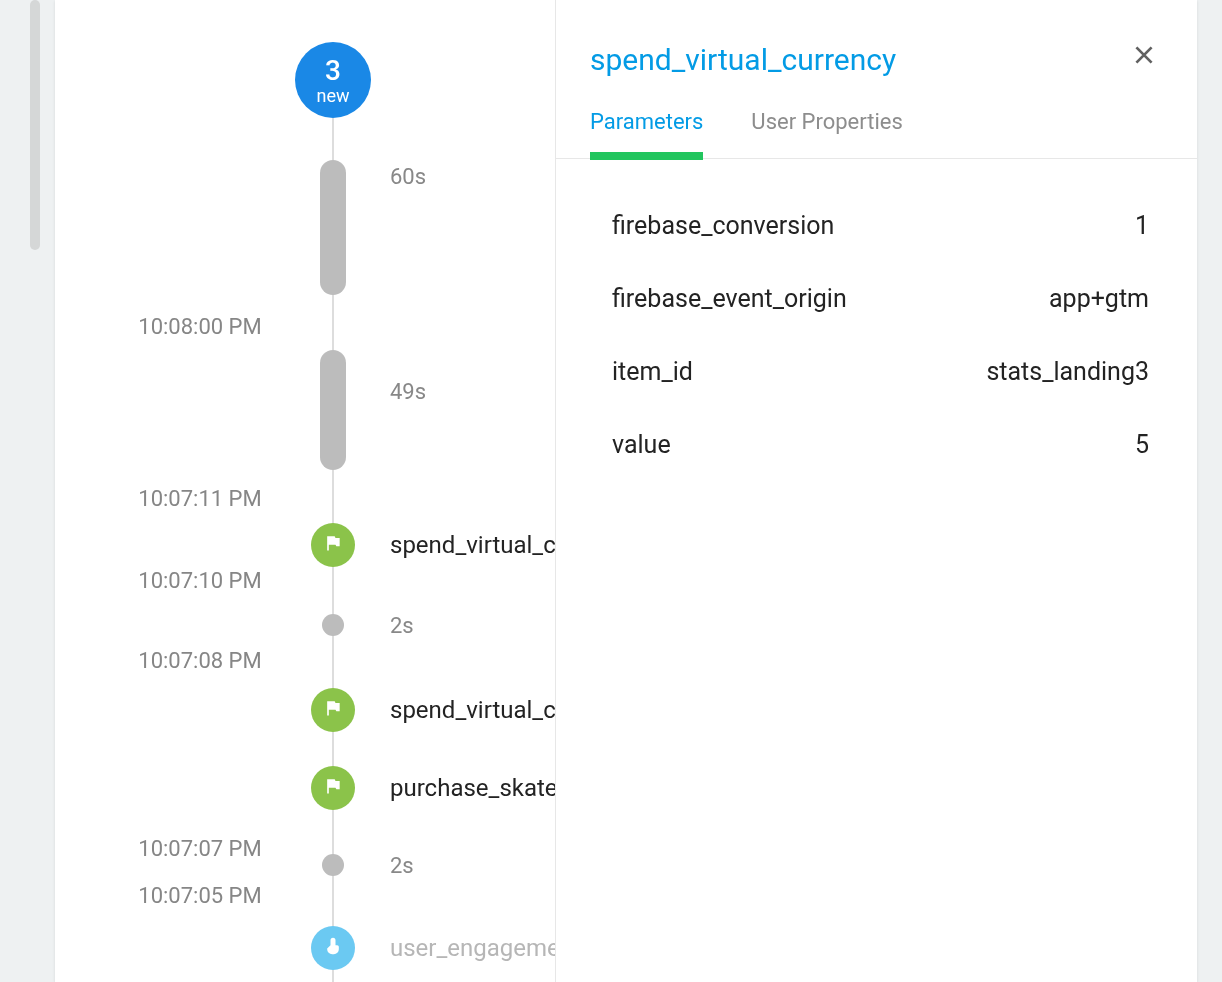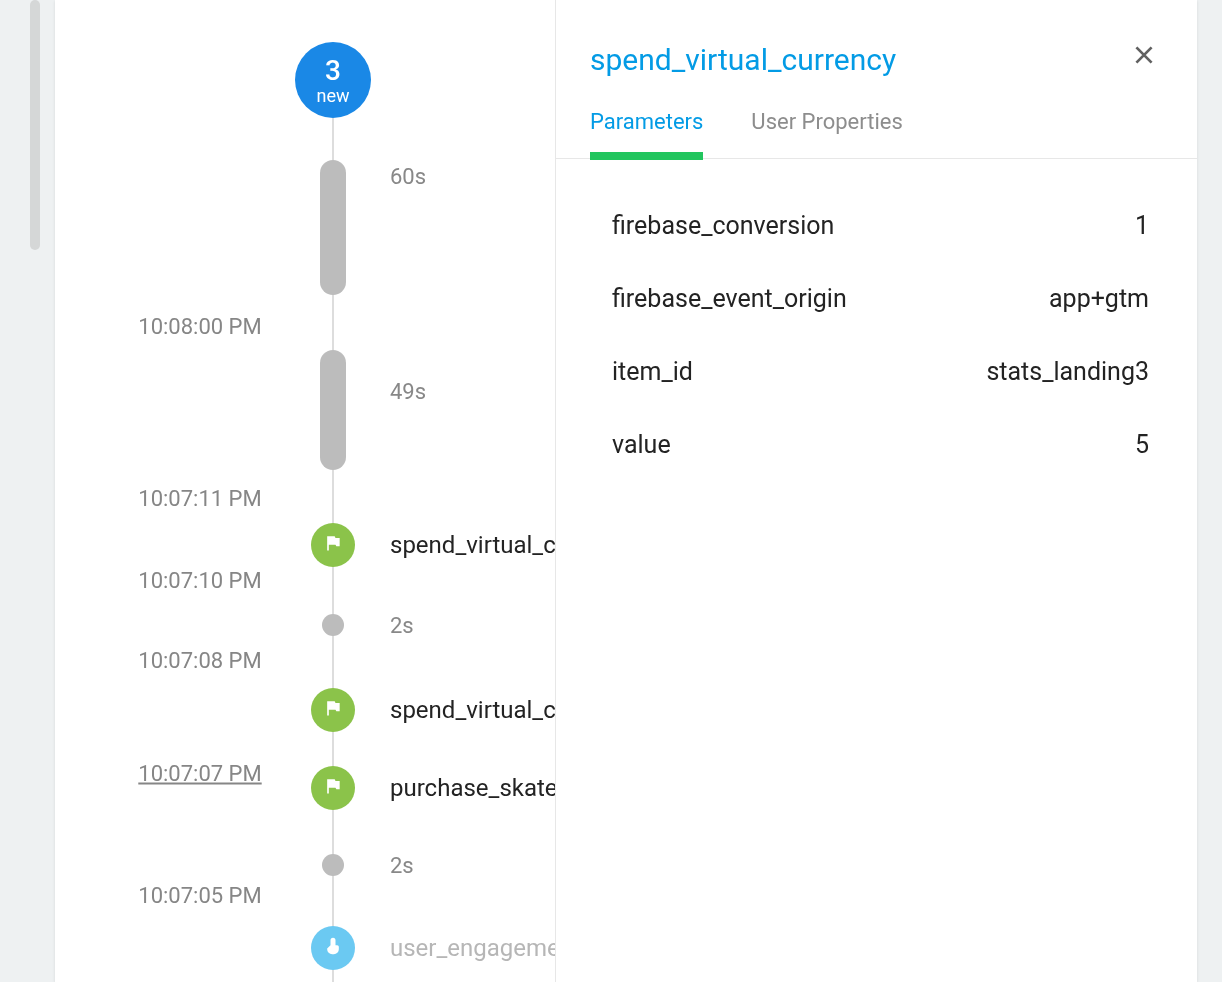--- a/index.html
+++ b/index.html
@@ -231,21 +231,21 @@
       <div class="event-label" style="top:710px;">spend_virtual_curr</div>
 
       <div class="dot-event dot-green" style="top:788px;">
         <span>
           <svg viewBox="0 0 24 24">
               <path class="icon-path" d="M5 3v18h2v-7h8l1 2h4V6h-5l-1-2H5z"></path>
             </svg>
         </span>
       </div>
       <div class="event-label" style="top:788px;">purchase_skater</div>
-      <div class="time-label" style="top:773px;text-decoration:underline;">10:07:07 PM</div>
+      <div class="time-label" style="top:848px;">10:07:07 PM</div>
 
       <div class="dot-gray" style="top:865px;"></div>
       <div class="dur-label" style="top:865px;">2s</div>
       <div class="time-label" style="top:895px;">10:07:05 PM</div>
 
       <div class="dot-event dot-blue" style="top:948px;">
         <span>
           <svg viewBox="0 0 24 24">
               <path class="icon-path" d="M9 11V5a3 3 0 016 0v6h2a2 2 0 012 2v3a6 6 0 01-6 6h-2a6 6 0 01-6-6v-1l4-4z"></path>
             </svg>

